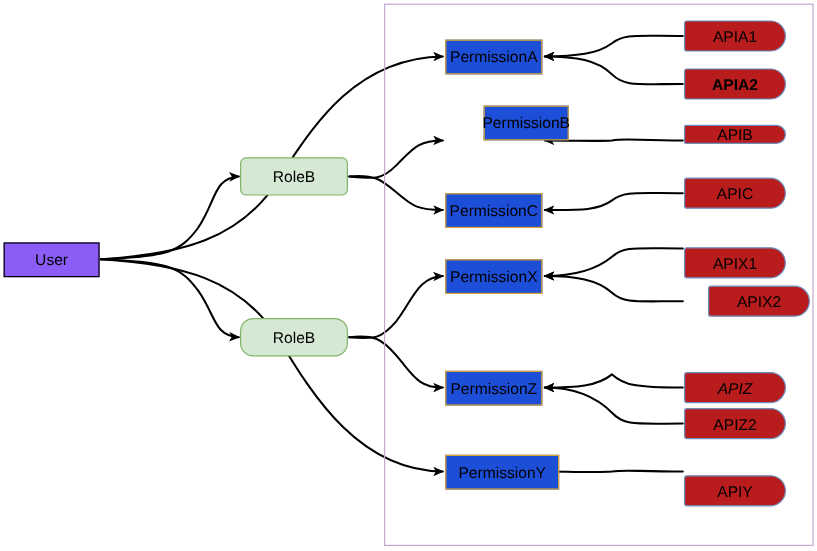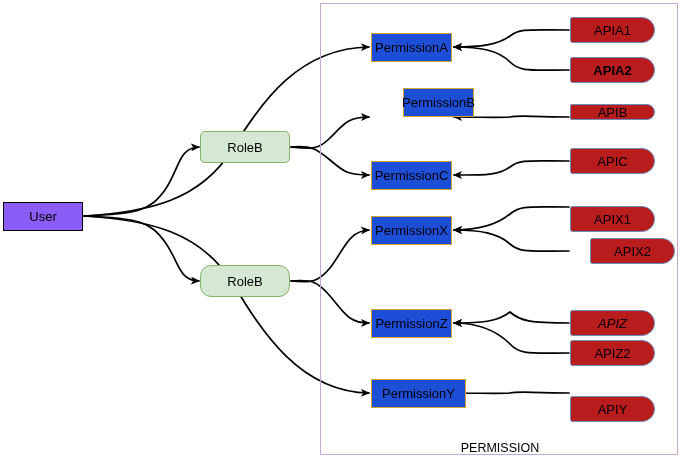--- a/index.html
+++ b/index.html
@@ -72,21 +72,20 @@
     white-space: nowrap;
     z-index: 6;
   }
 </style>
 </head>
 <body>
 
 <div id="canvas" style="width: 681px; height: 459px;">
 
   <div class="container-box" style="left: 320px; top: 3px; width: 358px; height: 452px; border-color: rgb(195, 168, 209);"></div>
-  <div class="container-label" style="left: 420px; top: 441px; width: 160px;">PERMISSION</div>
 
   <svg id="edges" viewBox="0 0 681 459" xmlns="http://www.w3.org/2000/svg">
     <defs>
       <marker id="arrowhead" markerWidth="9" markerHeight="8" refX="8" refY="4" orient="auto" markerUnits="userSpaceOnUse">
         <path d="M 0,0 L 9,4 L 0,8 L 2.2,4 z" fill="#000000"></path>
       </marker>
     </defs>
     <g id="edge-paths" fill="none" stroke="#000000" stroke-width="1.7" stroke-linecap="round">
         <path d="M 84,216 C 140,214 150,210 165,190 C 180,168 178,148 199,147" marker-end="url(#arrowhead)"></path>
         <path d="M 84,216 C 140,218 150,222 165,242 C 180,263 178,280 199,281" marker-end="url(#arrowhead)"></path>

